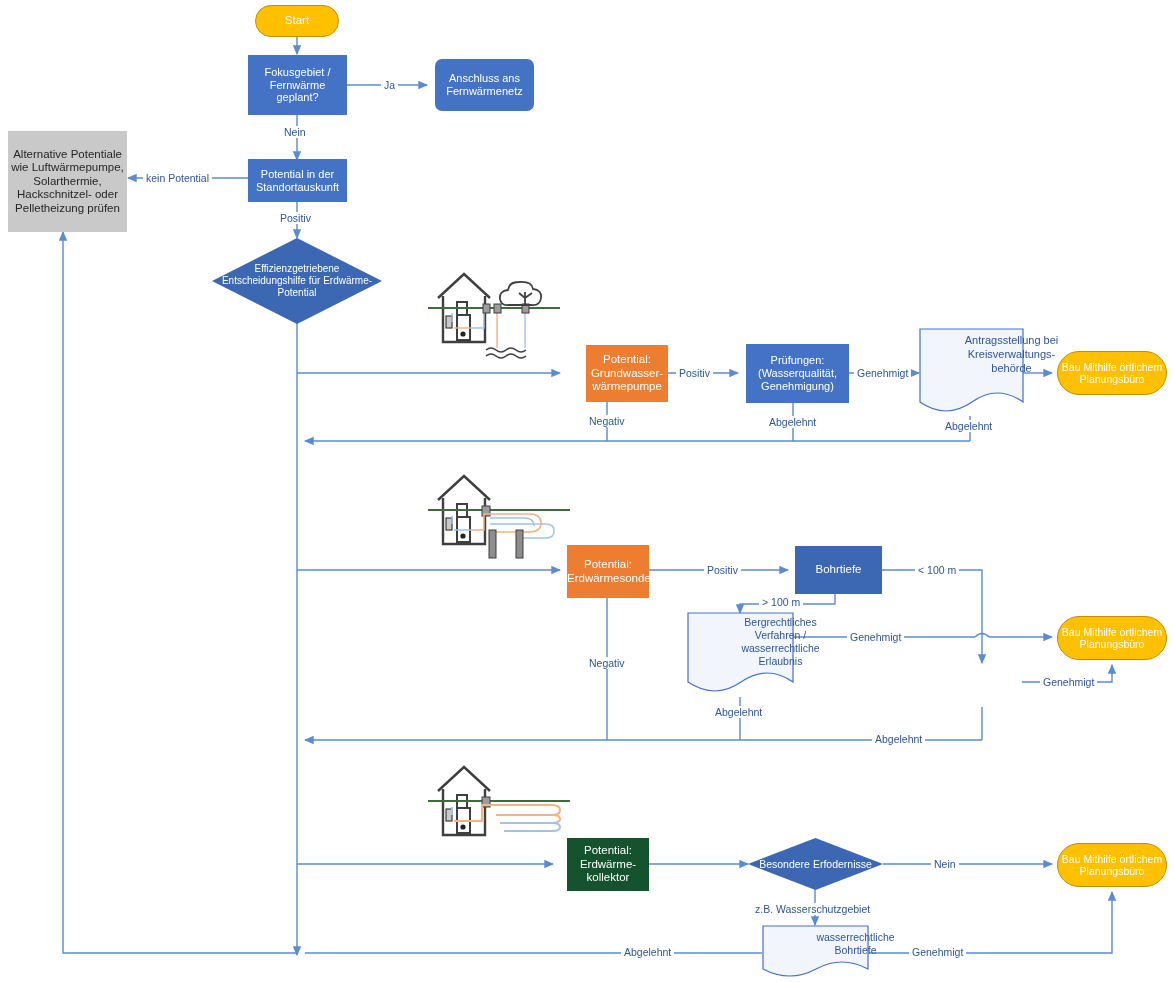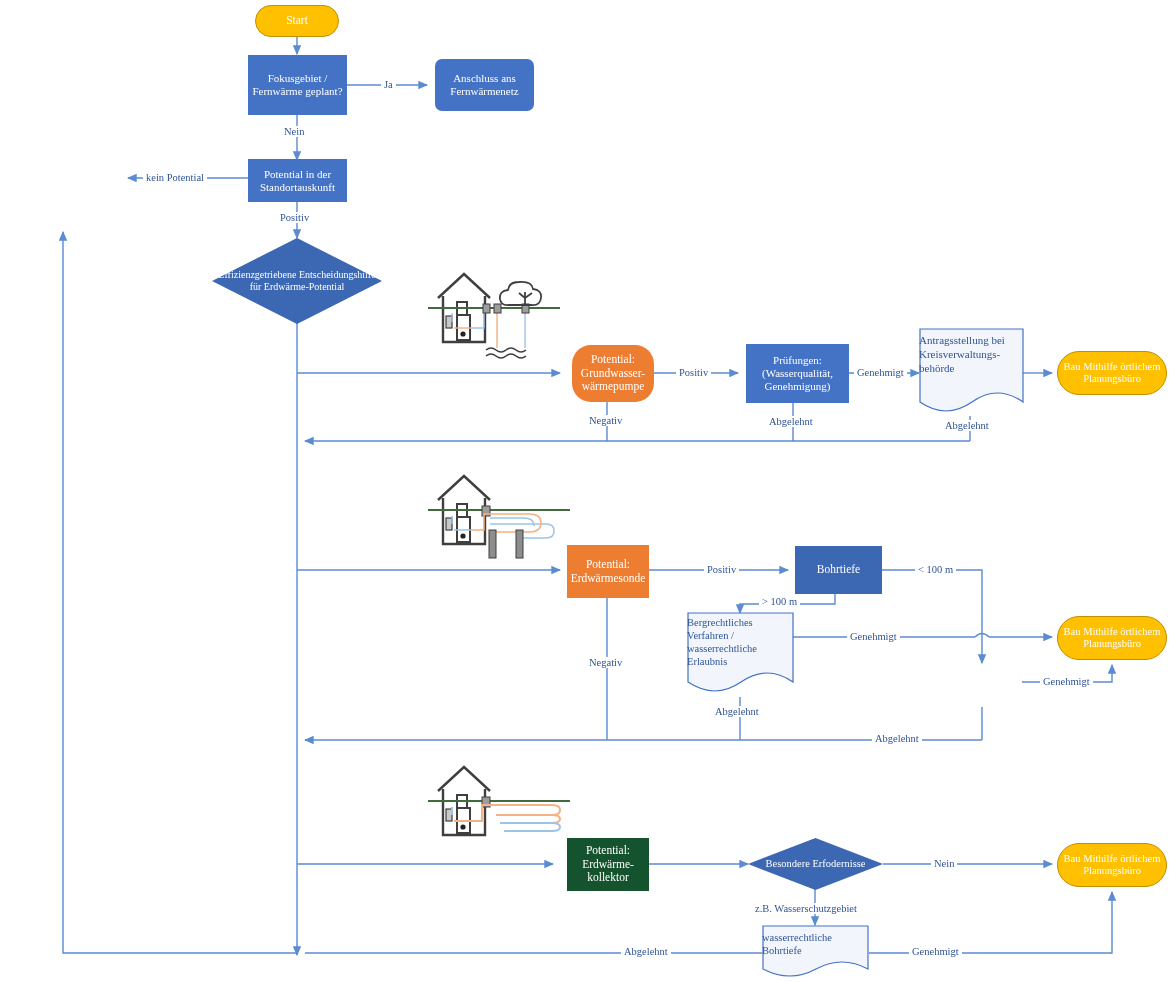--- a/index.html
+++ b/index.html
@@ -1,32 +1,32 @@
 <!DOCTYPE html>
 <html><head>
 <meta charset="utf-8">
 <style>
   html,body{margin:0;padding:0;background:#ffffff;}
   body{font-family:"Liberation Sans", sans-serif;}
-  #canvas{position:relative;width:1174px;height:982px;background:#fff;overflow:hidden;font-family:Liberation Serif, serif;}
+  #canvas{position:relative;width:1174px;height:982px;background:#fff;overflow:hidden;}
   .node{position:absolute;box-sizing:border-box;display:flex;align-items:center;justify-content:center;text-align:center;line-height:1.18;}
   .node span{display:block;width:100%;padding:0 2px;}
   .proc{background:#4472C4;color:#fff;font-size:11px;}
   .proc-dark{background:#3C67B3;color:#fff;font-size:11.5px;}
   .orange{background:#ED7D31;color:#fff;font-size:11.5px;}
   .orange-light{background:#14532d;color:#fff;font-size:11.5px;}
   .gray{background:#C9C9C9;color:#262626;font-size:11.5px;}
   .terminator{background:#FFC000;color:#fff;font-size:10.5px;border:1.3px solid #BF9000;border-radius:22px;}
   .start{background:#FFC000;color:#fff;font-size:11.5px;border:1.3px solid #BF9000;border-radius:20px;}
   .diamond-wrap{position:absolute;}
   .diamond-wrap svg{position:absolute;left:0;top:0;}
   .diamond-label{position:absolute;left:0;top:0;width:100%;height:100%;display:flex;align-items:center;justify-content:center;color:#fff;font-size:10px;text-align:center;line-height:1.2;pointer-events:none;}
   .docnode{position:absolute;}
   .docnode svg{position:absolute;left:0;top:0;}
-  .doclabel{position:absolute;left:0;top:0;width:100%;display:flex;align-items:flex-start;justify-content:center;color:#2F5496;font-size:11px;text-align:left;line-height:1.25;pointer-events:none;}
+  .doclabel{position:absolute;left:0;top:0;width:100%;display:flex;align-items:flex-start;justify-content:center;color:#2F5496;font-size:11px;text-align:center;line-height:1.25;pointer-events:none;padding-left:40px;}
   .edgelabel{position:absolute;color:#2F5496;font-size:10.5px;background:#fff;padding:0 3px;white-space:nowrap;}
   .lines{position:absolute;left:0;top:0;width:1174px;height:982px;}
   .illus{position:absolute;}
 </style>
 </head>
 <body>
 
 <div id="canvas">
 
   <svg class="lines" viewBox="0 0 1174 982">
@@ -100,20 +100,23 @@
   </div>
 
   <div class="node proc" style="left:248px;top:55px;width:99px;height:60px;">
     <span>Fokusgebiet / Fernwärme geplant?</span>
   </div>
 
   <div class="node proc" style="left:435px;top:59px;width:99px;height:52px;border-radius:7px;">
     <span>Anschluss ans Fernwärmenetz</span>
   </div>
 
+  <div class="node gray" style="left:8px;top:131px;width:119px;height:101px;">
+    <span>Alternative Potentiale wie Luftwärmepumpe, Solarthermie, Hackschnitzel- oder Pelletheizung prüfen</span>
+  </div>
 
   <div class="node proc" style="left:248px;top:159px;width:99px;height:43px;">
     <span>Potential in der Standortauskunft</span>
   </div>
 
   <div class="diamond-wrap" style="left:212px;top:238px;width:170px;height:86px;">
     <svg width="170" height="86" viewBox="0 0 170 86">
       <polygon points="85,0 170,43 85,86 0,43" fill="#3C67B3"></polygon>
     </svg>
     <div class="diamond-label">Effizienzgetriebene Entscheidungshilfe für Erdwärme-Potential</div>
@@ -146,21 +149,21 @@
         <path d="M95,24 q-10,0 -11,8 q-9,1 -8,9 q1,7 9,6 l22,0 q9,1 10,-7 q1,-8 -8,-9 q-1,-8 -14,-7z"></path>
         <path d="M101,46 L101,34 M101,40 L95,35 M101,40 L108,35"></path>
       </g>
       <g fill="none" stroke="#3f3f3f" stroke-width="1.6">
         <path d="M62,92 q5,-4 10,0 t10,0 t10,0 t10,0"></path>
         <path d="M62,98 q5,-4 10,0 t10,0 t10,0 t10,0"></path>
       </g>
     </svg>
   </div>
 
-  <div class="node orange" style="left:572px;top:345px;width:82px;height:57px;border-radius:19px;">
+  <div class="node orange" style="left:586px;top:345px;width:82px;height:57px;">
     <span>Potential: Grundwasser-wärmepumpe</span>
   </div>
 
   <div class="node proc" style="left:746px;top:344px;width:103px;height:59px;">
     <span>Prüfungen: (Wasserqualität, Genehmigung)</span>
   </div>
 
   <div class="docnode" style="left:919px;top:328px;width:105px;height:89px;">
     <svg width="105" height="89" viewBox="0 0 105 89">
       <path d="M1,1 L104,1 L104,74 q-26,-18 -51,0 q-26,18 -52,0 Z" fill="#F2F5FB" stroke="#4472C4" stroke-width="1.2"></path>

